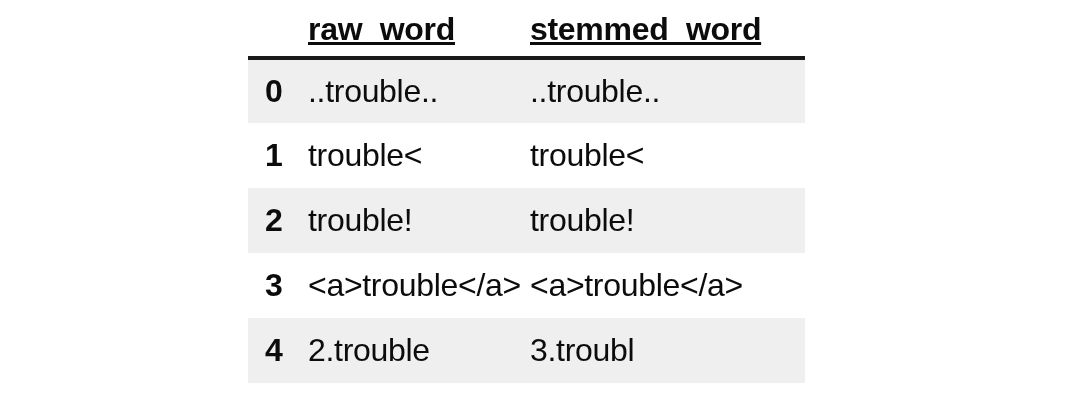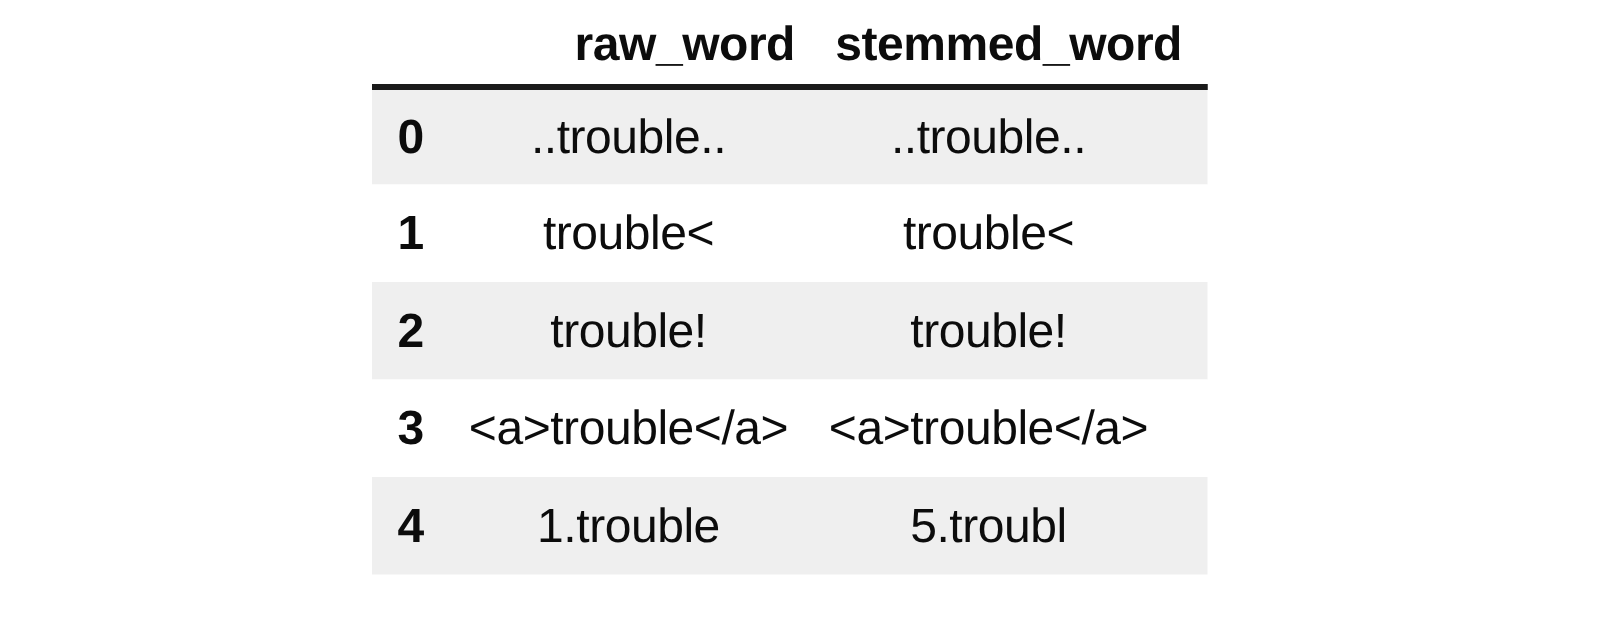--- a/index.html
+++ b/index.html
@@ -39,40 +39,41 @@
     color: var(--text);
   }
   col.c-idx  { width: 60px; }
   col.c-raw  { width: 222px; }
   col.c-stem { width: 275px; }
 
   thead th {
     height: 56px;
     padding: 0;
     font-weight: 700;
-    text-align: right;
+    text-align: left;
     vertical-align: middle;
     border-bottom: 4px solid var(--rule);
     background: var(--background);
+    text-decoration: underline;
   }
   thead th:last-child { padding-right: 17px; margin-left: 23px; }
 
   tbody tr { height: 65px; }
   tbody tr:nth-child(odd) { background: var(--stripe); }
   tbody tr:nth-child(even) { background: var(--background); }
 
   tbody th {
     padding: 0 0 0 17px;
     font-weight: 700;
     text-align: left;
     vertical-align: middle;
   }
   tbody td {
     padding: 0;
-    text-align: center;
+    text-align: left;
     vertical-align: middle;
     white-space: nowrap;
   }
   tbody td:last-child { padding-right: 17px; }
 </style>
 </head>
 <body>
 
 <div class="canvas">
   <table class="dataframe">
@@ -104,18 +105,18 @@
         <td>trouble!</td>
         <td>trouble!</td>
       </tr>
       <tr>
         <th>3</th>
         <td>&lt;a&gt;trouble&lt;/a&gt;</td>
         <td>&lt;a&gt;trouble&lt;/a&gt;</td>
       </tr>
       <tr>
         <th>4</th>
-        <td>1.trouble</td>
-        <td>5.troubl</td>
+        <td>2.trouble</td>
+        <td>3.troubl</td>
       </tr>
     </tbody>
   </table>
 </div>
 
 </body></html>

